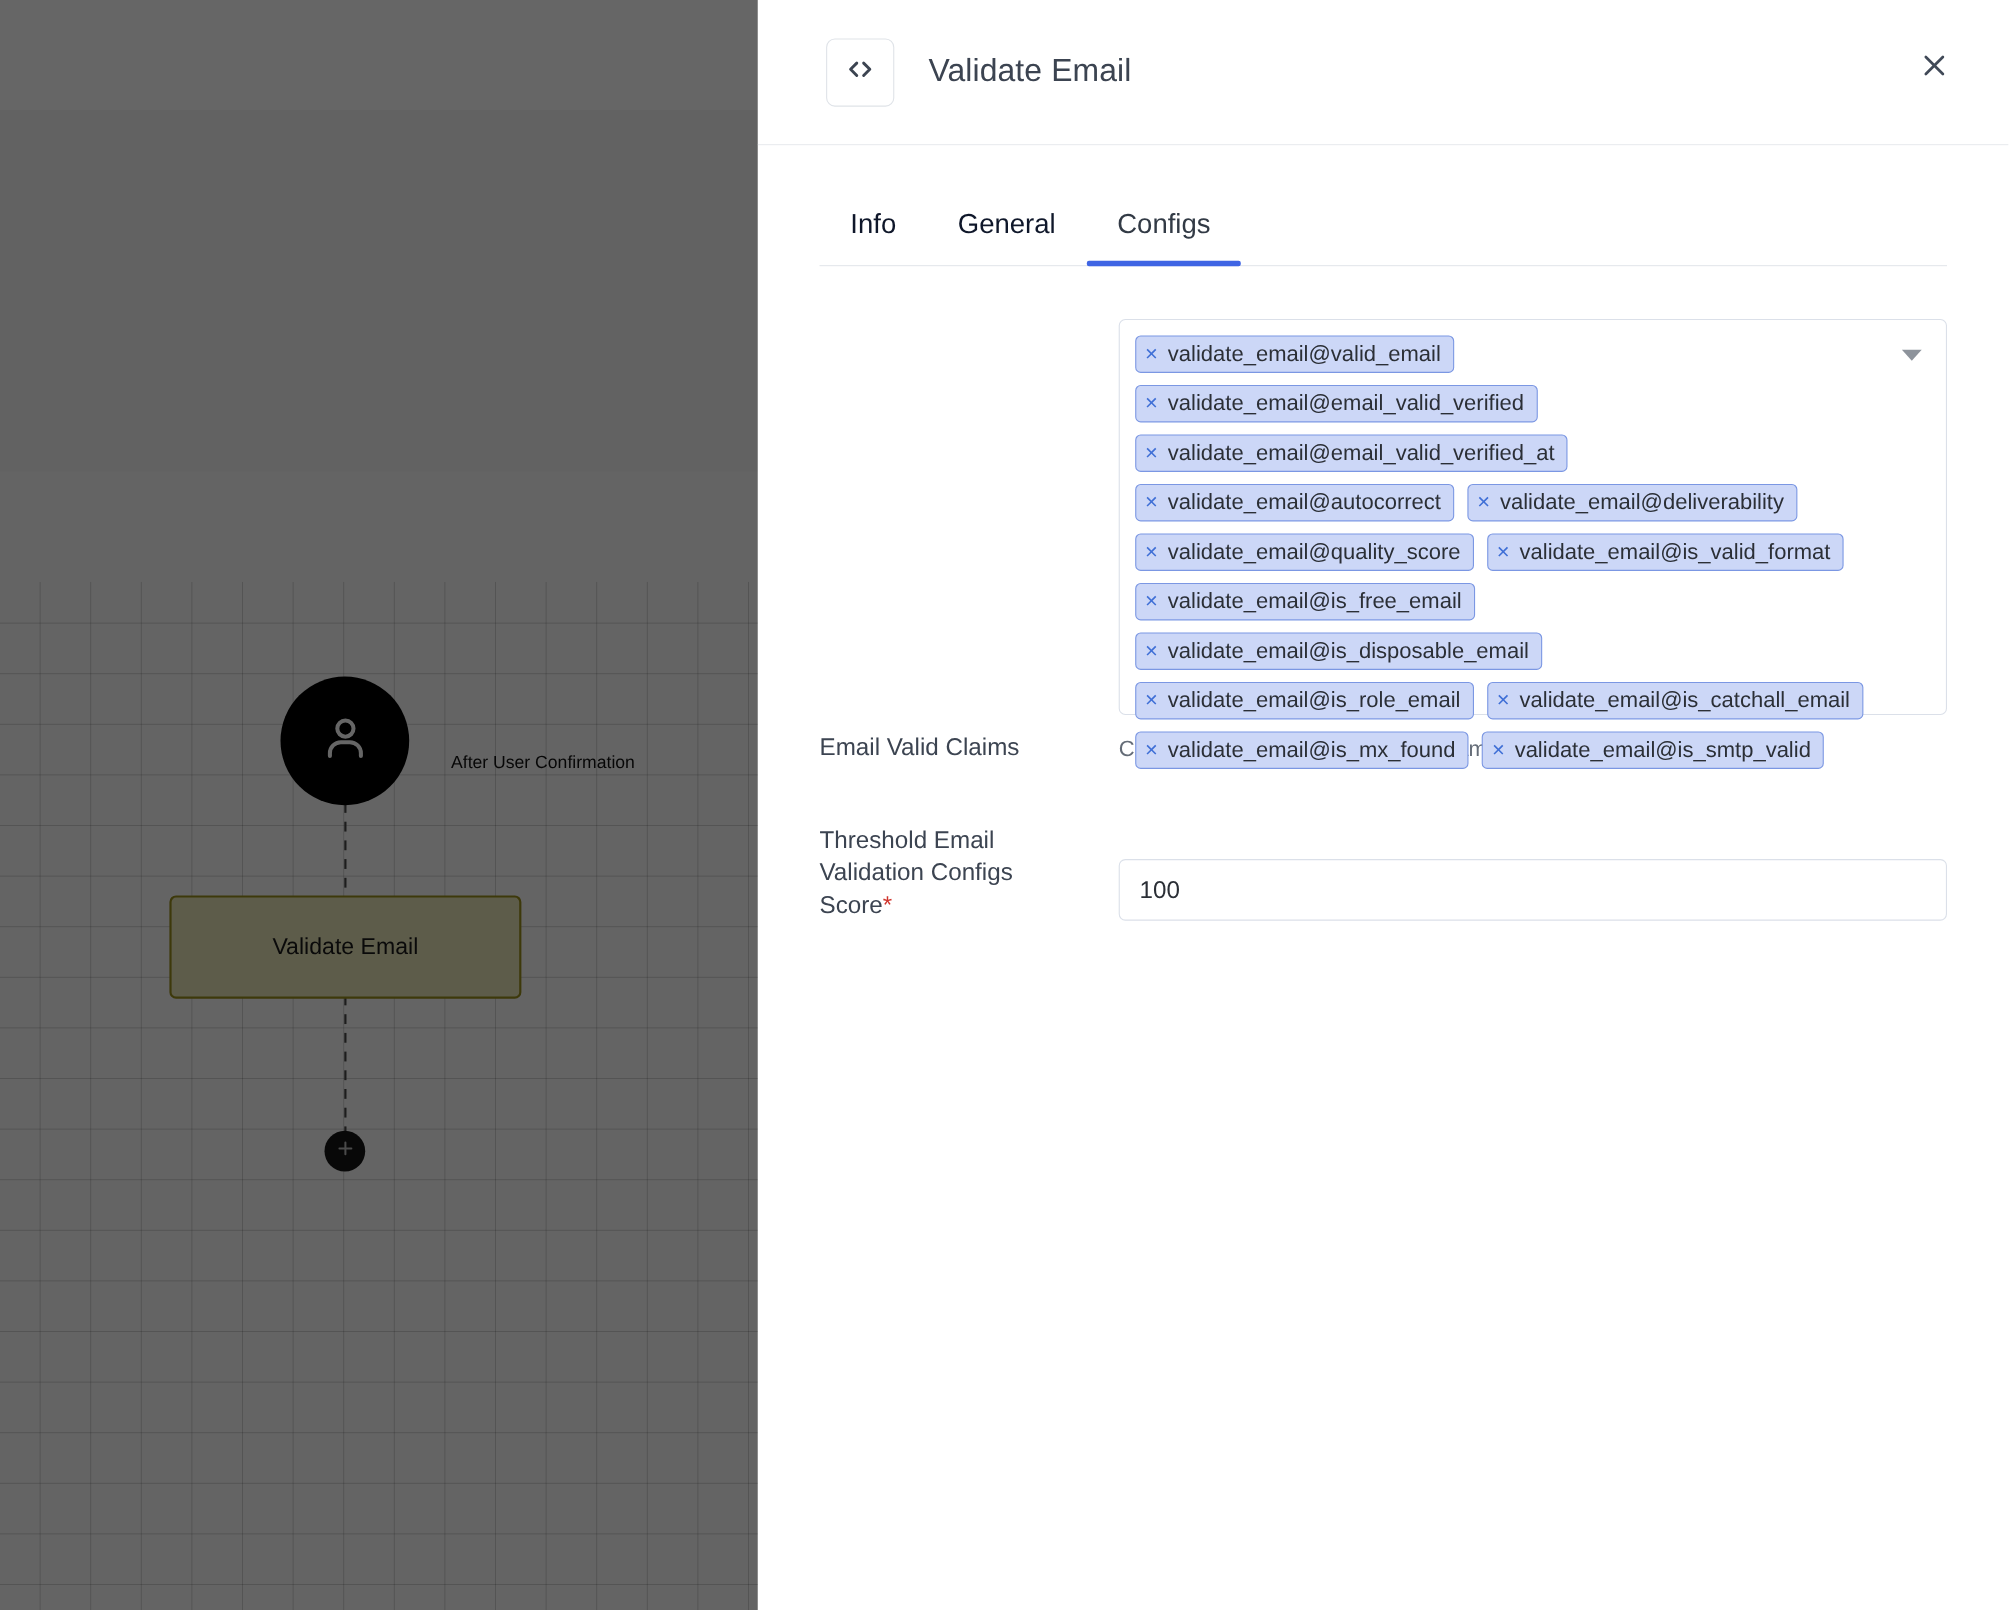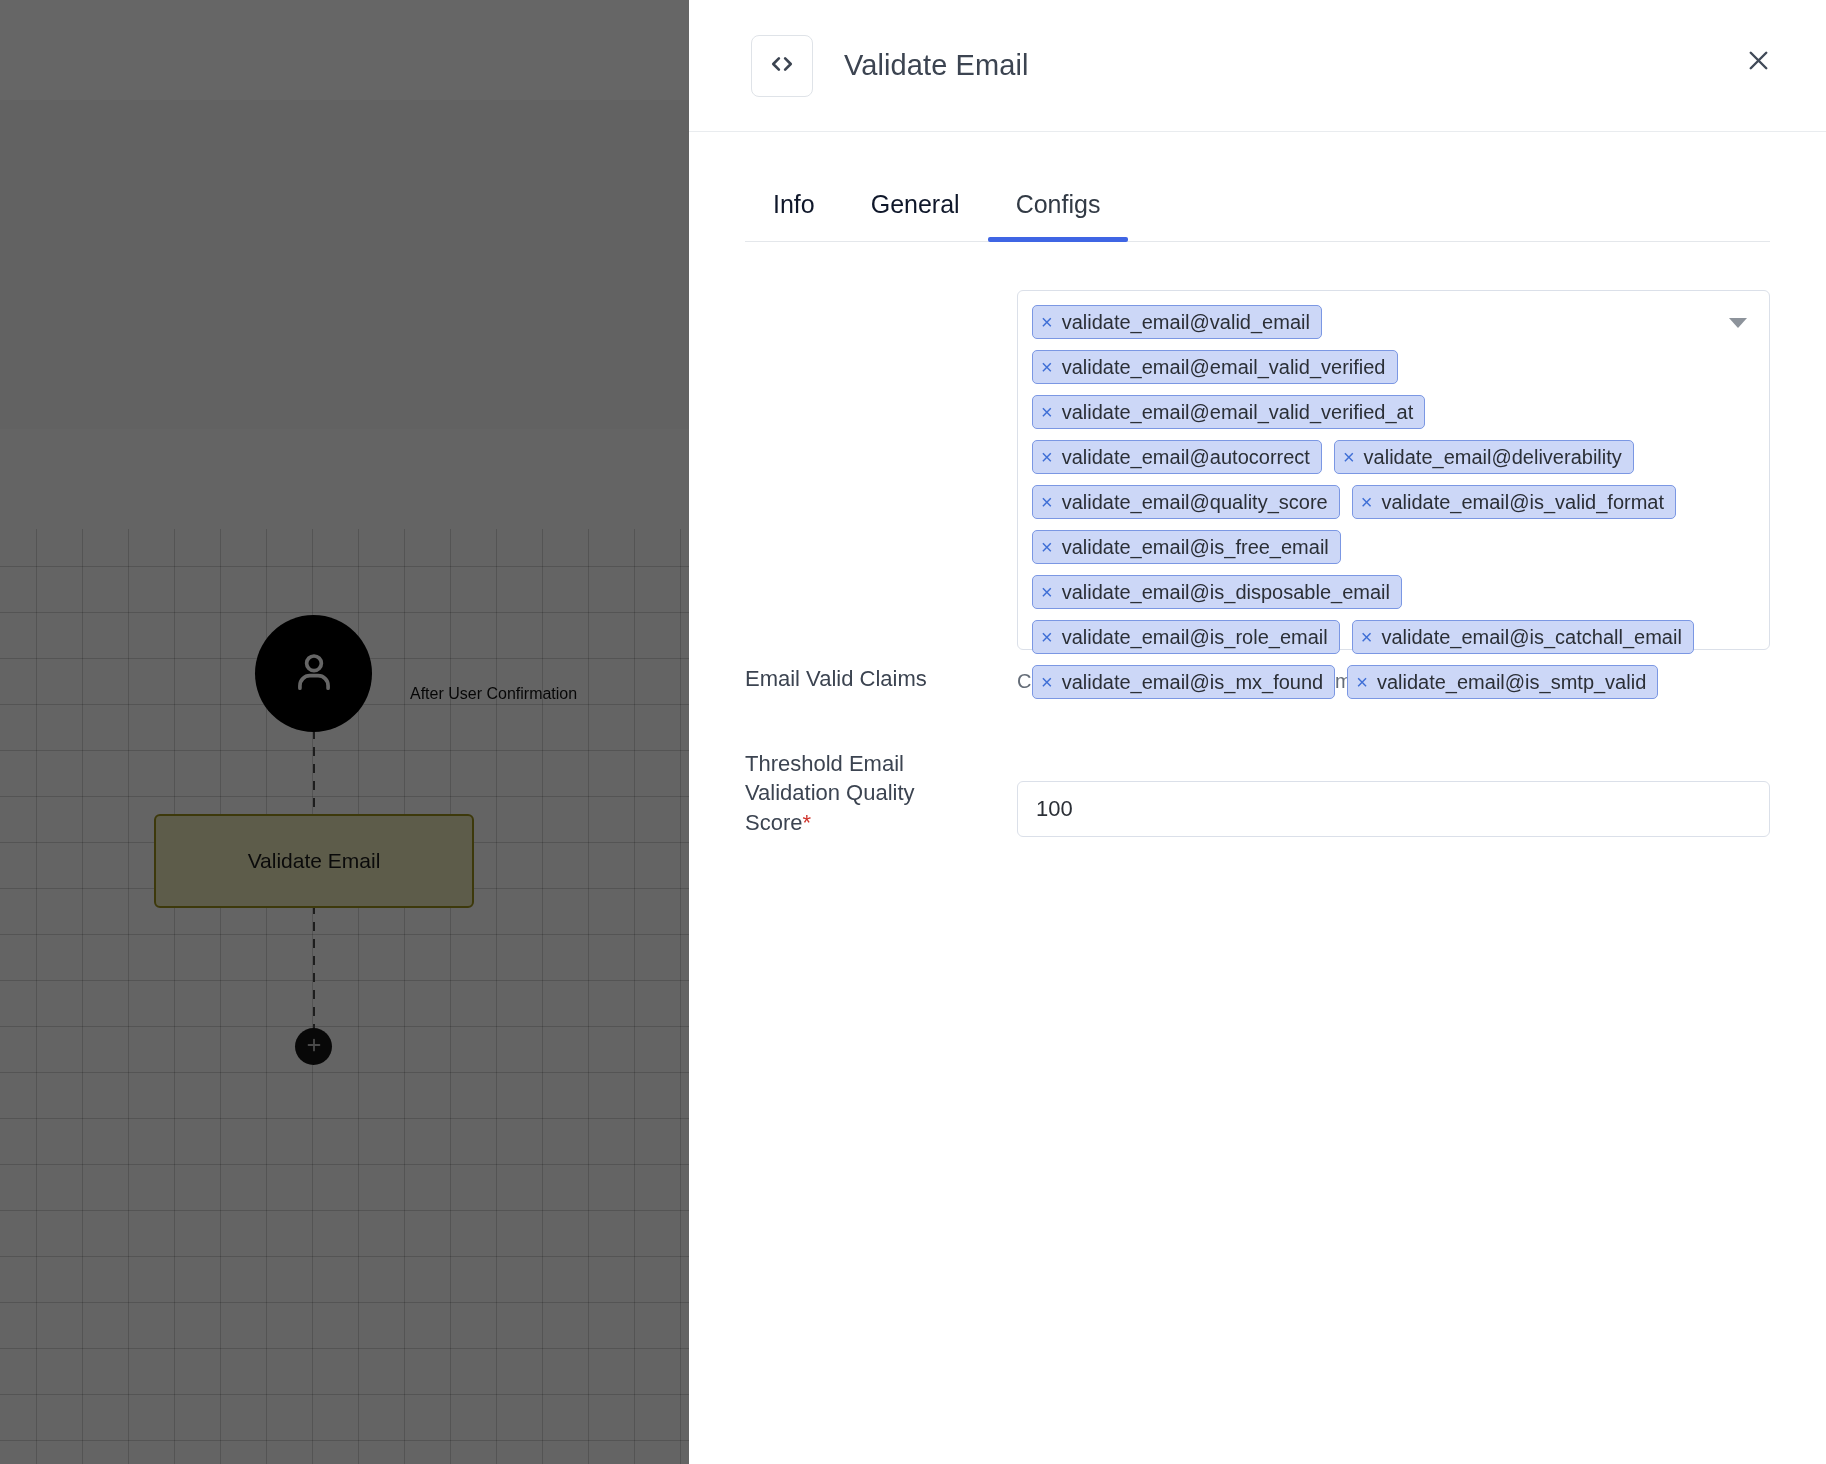--- a/index.html
+++ b/index.html
@@ -482,21 +482,21 @@
           </div>
           <div class="help-text">Claims specified by the Claims parameter will be included in the tokens.</div>
         </div>
       </div>
 
       <div class="spacer-40"></div>
 
       <div class="field-row">
         <div class="field-label">
           <span>Threshold Email</span><br>
-          <span>Validation Quality</span><br>
+          <span>Validation Configs</span><br>
           <span>Score</span><span class="req">*</span>
         </div>
         <div class="field-control">
           <input class="text-input" type="text" value="100" style="">
         </div>
       </div>
 
 
     </div>
   </div>

